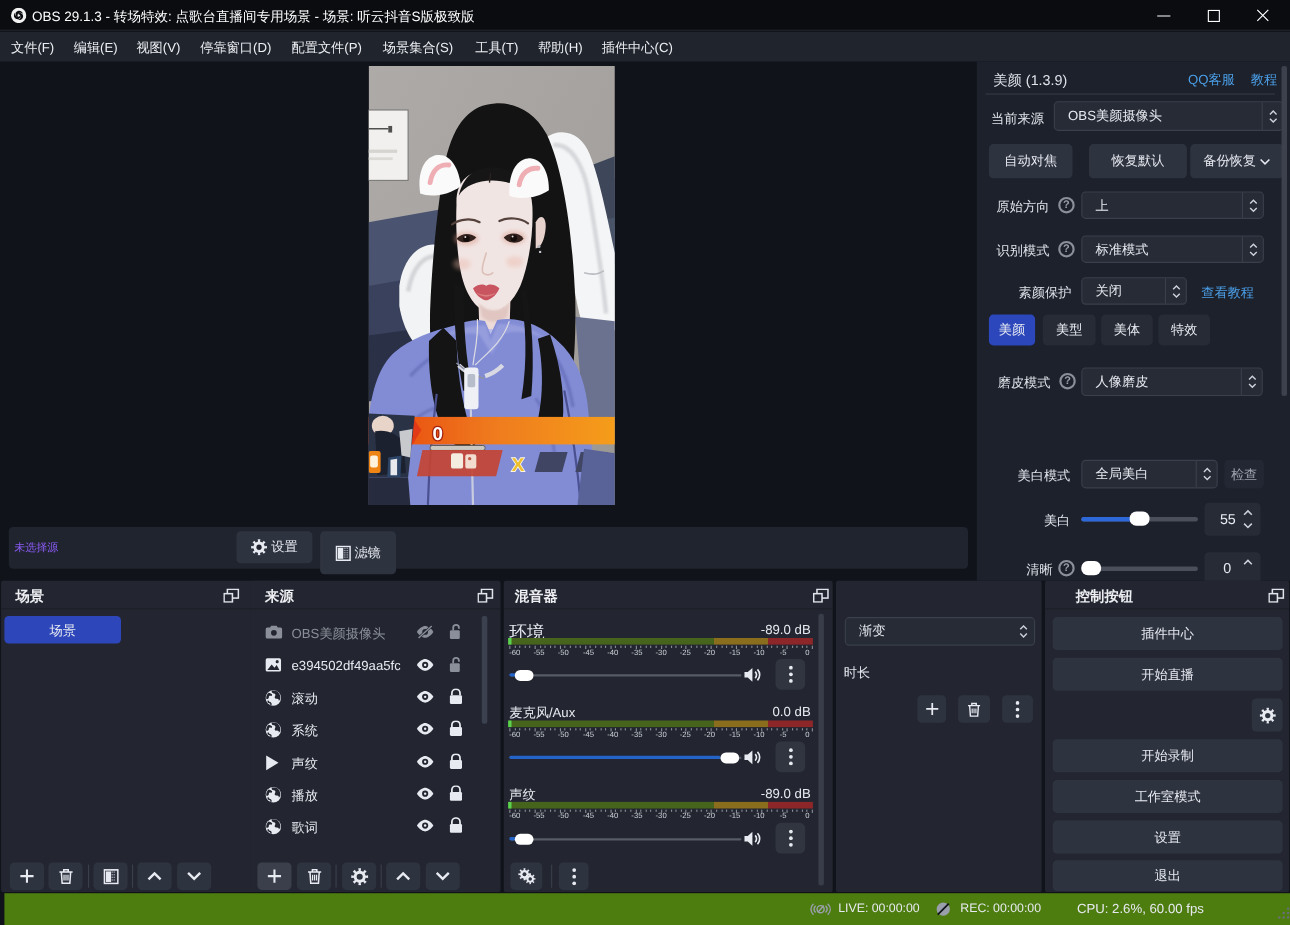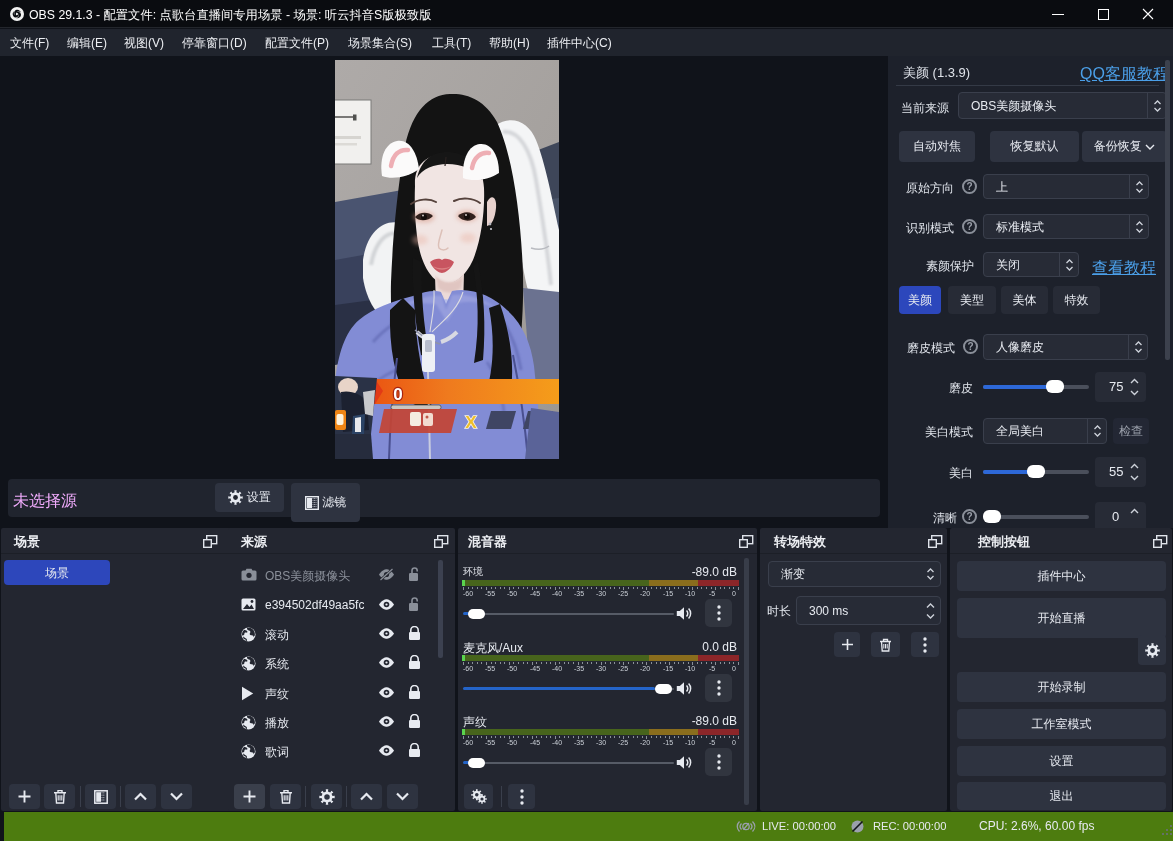--- a/index.html
+++ b/index.html
@@ -14,21 +14,21 @@
 #menubar{position:absolute;left:0;top:29px;width:1173px;height:27px;background:#20242d}
 #menubar span{position:absolute;top:6px;font-size:12px;color:#eceef2}
 
 #rpanel{position:absolute;left:888px;top:56px;width:285px;height:472px;background:#1d212b;overflow:hidden}
 .rlab{position:absolute;font-size:12px;color:#dfe3ea}
 .combo{position:absolute;background:#272b36;border:1px solid #3a3f4c;border-radius:4px;font-size:12px;color:#e7eaf0}
 .combo .ctext{position:absolute;left:12px;top:50%;transform:translateY(-50%)}
 .spin{position:absolute;right:0;top:0;bottom:0;width:19px;border-left:1px solid #3a3f4c;display:flex;align-items:center;justify-content:center}
 .rbtn{position:absolute;background:#2e3340;border-radius:4px;font-size:12px;color:#e7eaf0;display:flex;align-items:center;justify-content:center}
 .qmark{position:absolute;width:15px;height:15px;border:2px solid #8a8f99;border-radius:50%;color:#9ba0aa;font-size:10px;font-weight:bold;text-align:center;line-height:11px}
-.link{color:#4b9fe8;text-decoration:underline;font-size:16px}
+.link{color:#4b9fe8;font-size:12px}
 .tab{position:absolute;height:28px;border-radius:4px;font-size:12px;color:#e7eaf0;display:flex;align-items:center;justify-content:center;background:#272b36}
 .sliderow .track{position:absolute;height:4px;border-radius:2px;background:#4a4f5b;top:13px}
 .sliderow .fill{position:absolute;height:4px;border-radius:2px;background:#2d68d8;top:13px}
 .sliderow .handle{position:absolute;width:18px;height:13px;border-radius:6px;background:#ffffff;top:8px}
 .spinbox{position:absolute;width:51px;height:30px;background:#272b36;border-radius:4px;font-size:13px;color:#e7eaf0}
 
 .dock{position:absolute;background:#232630;border-radius:2px}
 .dhead{position:absolute;left:0;top:0;right:0;height:26px;font-size:13px;color:#eceef2;border-bottom:1px solid #1c1f27}
 .dhead .ht{position:absolute;left:13px;top:5px;font-weight:700;font-size:13px}
 .tbtn{position:absolute;width:25px;height:25px;background:#2e3340;border-radius:4px;display:flex;align-items:center;justify-content:center}
@@ -42,21 +42,21 @@
 
 <div id="titlebar">
   <svg class="abs" style="left:10px;top:7px" width="14" height="14" viewBox="0 0 16 16">
     <circle cx="8" cy="8" r="8" fill="#f2f2f2"></circle>
     <g fill="#0a0c10">
     <path id="bl" d="M7.9 3.1 C5.9 3.3 4.5 5.1 4.8 7 C5 8.3 5.9 9.4 7.2 9.7 C6.3 8.3 6.8 6.3 8.4 5.5 C9.8 4.7 11.6 5.3 12.4 6.6 C12.2 4.5 10.2 2.9 7.9 3.1 Z"></path>
     <use href="#bl" transform="rotate(120 8 8)"></use>
     <use href="#bl" transform="rotate(240 8 8)"></use>
     </g>
       </svg>
-  <span class="tt">OBS 29.1.3 - 配置文件: 点歌台直播间专用场景 - 场景: 听云抖音S版极致版</span>
+  <span class="tt">OBS 29.1.3 - 转场特效: 点歌台直播间专用场景 - 场景: 听云抖音S版极致版</span>
   <svg class="wbtn" style="left:1038px" width="40" height="28">
         <line x1="14" y1="14.5" x2="26" y2="14.5" stroke="#ffffff" stroke-width="1"></line>
       </svg>
   <svg class="wbtn" style="left:1083px" width="40" height="28">
         <rect x="15.5" y="9.5" width="10" height="10" fill="none" stroke="#ffffff" stroke-width="1"></rect>
       </svg>
   <svg class="wbtn" style="left:1128px" width="40" height="28">
         <path d="M15 9 L25 19 M25 9 L15 19" stroke="#ffffff" stroke-width="1.1"></path>
       </svg>
 </div>
@@ -199,21 +199,21 @@
 
 <rect x="0" y="350" width="11" height="20" rx="2" fill="#ee8414"></rect>
 <rect x="1.5" y="354" width="7" height="11" rx="2" fill="#fdf2dc"></rect>
 
 <path d="M0 374 L36 374 L38 399 L0 399 Z" fill="#262c3d"></path>
 <path d="M196 348 L224 352 L224 399 L190 399 Z" fill="#5a6398"></path>
 </svg>
     </div>
 
 <div class="abs" style="left:8px;top:479px;width:872px;height:38px;background:#20242e;border-radius:4px">
-  <span class="abs" style="left:5px;top:12px;font-size:16px;color:#f0abfc">未选择源</span>
+  <span class="abs" style="left:5px;top:12px;font-size:10px;color:#8b5cf6">未选择源</span>
   <div class="rbtn" style="left:207px;top:4px;width:69px;height:29px"><svg width="15" height="15" viewBox="0 0 15 15">
           <path d="M14.70 6.30 L14.70 8.70 L12.63 8.35 L11.73 10.52 L13.44 11.74 L11.74 13.44 L10.52 11.73 L8.35 12.63 L8.70 14.70 L6.30 14.70 L6.65 12.63 L4.48 11.73 L3.26 13.44 L1.56 11.74 L3.27 10.52 L2.37 8.35 L0.30 8.70 L0.30 6.30 L2.37 6.65 L3.27 4.48 L1.56 3.26 L3.26 1.56 L4.48 3.27 L6.65 2.37 L6.30 0.30 L8.70 0.30 L8.35 2.37 L10.52 3.27 L11.74 1.56 L13.44 3.26 L11.73 4.48 L12.63 6.65 Z" fill="#e7eaf0"></path>
           <circle cx="7.5" cy="7.5" r="2.4" fill="#20242e"></circle>
         </svg>&nbsp;设置</div>
   <div class="rbtn" style="left:283px;top:4px;width:69px;height:39px"><svg width="14" height="14" viewBox="0 0 14 14">
           <rect x="0.7" y="0.7" width="12.6" height="12.6" fill="none" stroke="#e7eaf0" stroke-width="1.4"></rect>
           <rect x="2" y="2" width="5" height="10" fill="#e7eaf0"></rect>
           <path d="M8 2 V12 M9.5 2 V12 M11 2 V12" stroke="#e7eaf0" stroke-width="0.6" stroke-dasharray="1 1"></path>
         </svg>&nbsp;滤镜</div>
 </div>
@@ -282,32 +282,20 @@
   <div class="qmark" style="left:75px;top:283px">?</div>
   <div class="combo" style="left:95px;top:278px;width:165px;height:26px">
         <span class="ctext">人像磨皮</span>
     <div class="spin">
           <svg width="9" height="14" viewBox="0 0 9 14">
             <path d="M1.5 5 L4.5 2 L7.5 5 M1.5 9 L4.5 12 L7.5 9" fill="none" stroke="#cdd2da" stroke-width="1.3"></path>
           </svg>
         </div>
       </div>
 
-  <div class="sliderow abs" style="left:0;top:316px;width:285px;height:30px">
-    <span class="rlab" style="left:61px;top:8px">磨皮</span>
-    <div class="track" style="left:95px;width:106px"></div>
-    <div class="fill" style="left:95px;width:66px"></div>
-    <div class="handle" style="left:158px"></div>
-    <div class="spinbox" style="left:207px;top:0">
-      <span class="abs" style="left:14px;top:7px">75</span>
-      <svg class="abs" style="right:6px;top:4px" width="11" height="22" viewBox="0 0 11 22">
-            <path d="M2 7 L5.5 3.5 L9 7 M2 15 L5.5 18.5 L9 15" fill="none" stroke="#cdd2da" stroke-width="1.4"></path>
-          </svg>
-    </div>
-  </div>
 
   <span class="rlab" style="left:37px;top:368px">美白模式</span>
   <div class="combo" style="left:95px;top:362px;width:124px;height:26px">
         <span class="ctext">全局美白</span>
     <div class="spin">
           <svg width="9" height="14" viewBox="0 0 9 14">
             <path d="M1.5 5 L4.5 2 L7.5 5 M1.5 9 L4.5 12 L7.5 9" fill="none" stroke="#cdd2da" stroke-width="1.3"></path>
           </svg>
         </div>
       </div>
@@ -594,21 +582,21 @@
 <div class="dock" style="left:458px;top:528px;width:299px;height:283px">
   <div class="dhead">
       <span class="ht" style="left:10px">混音器</span>
     <svg class="abs" style="left:281px;top:7px" width="15" height="13" viewBox="0 0 15 13">
         <rect x="3.7" y="0.7" width="10" height="8" fill="none" stroke="#dfe3ea" stroke-width="1.4"></rect>
         <rect x="0.7" y="4.7" width="7.6" height="7.6" fill="#232630" stroke="#dfe3ea" stroke-width="1.4"></rect>
       </svg>
   </div>
   <div id="mixch">
       <div class="abs" style="left:0;top:37px;width:299px;height:74px">
-<span class="abs" style="left:5px;top:0;font-size:10px;color:#e7eaf0">环境</span>
+<span class="abs" style="left:5px;top:0;font-size:16px;color:#e7eaf0">环境</span>
 <span class="abs" style="right:20px;top:0;font-size:12px;color:#e7eaf0">-89.0 dB</span>
 <div class="abs" style="left:4px;top:15px;width:277px;height:6px;background:linear-gradient(90deg,#47641c 0,#47641c 187px,#8a6d1d 187px,#8a6d1d 236px,#8c2629 236px,#8c2629 277px)">
 <div class="abs" style="left:0;top:0;width:3px;height:6px;background:#5ad44e"></div>
         </div>
 <div class="abs" style="left:0;top:22px;width:299px;height:4px">
           <div class="abs" style="left:5.0px;top:0;width:1px;height:3px;background:#8a9099"></div>
           <div class="abs" style="left:9.6px;top:0;width:1px;height:2px;background:#8a9099"></div>
           <div class="abs" style="left:14.2px;top:0;width:1px;height:2px;background:#8a9099"></div>
           <div class="abs" style="left:18.8px;top:0;width:1px;height:2px;background:#8a9099"></div>
           <div class="abs" style="left:23.3px;top:0;width:1px;height:2px;background:#8a9099"></div>
@@ -921,44 +909,29 @@
   <div class="tbtn" style="left:50px;top:256px;width:27px">
       <svg width="4" height="16" viewBox="0 0 4 16">
         <circle cx="2" cy="2" r="1.7" fill="#e7eaf0"></circle>
         <circle cx="2" cy="8" r="1.7" fill="#e7eaf0"></circle>
         <circle cx="2" cy="14" r="1.7" fill="#e7eaf0"></circle>
       </svg>
     </div>
 </div>
 
 <div class="dock" style="left:760px;top:528px;width:187px;height:283px">
-  <div class="dhead">
-      <span class="ht" style="left:14px">转场特效</span>
-    <svg class="abs" style="left:168px;top:7px" width="15" height="13" viewBox="0 0 15 13">
-        <rect x="3.7" y="0.7" width="10" height="8" fill="none" stroke="#dfe3ea" stroke-width="1.4"></rect>
-        <rect x="0.7" y="4.7" width="7.6" height="7.6" fill="#232630" stroke="#dfe3ea" stroke-width="1.4"></rect>
-      </svg>
-  </div>
   <div class="combo" style="left:8px;top:33px;width:173px;height:26px">
       <span class="ctext">渐变</span>
     <div class="spin" style="border-left:none">
         <svg width="9" height="14" viewBox="0 0 9 14">
           <path d="M1.5 5 L4.5 2 L7.5 5 M1.5 9 L4.5 12 L7.5 9" fill="none" stroke="#cdd2da" stroke-width="1.3"></path>
         </svg>
       </div>
     </div>
   <span class="rlab" style="left:7px;top:75px">时长</span>
-  <div class="combo" style="left:36px;top:68px;width:145px;height:29px;background:#272b36">
-      <span class="ctext">300 ms</span>
-    <div class="spin" style="border-left:none">
-        <svg width="11" height="20" viewBox="0 0 11 20">
-          <path d="M2 6.5 L5.5 3 L9 6.5 M2 13.5 L5.5 17 L9 13.5" fill="none" stroke="#cdd2da" stroke-width="1.4"></path>
-        </svg>
-      </div>
-    </div>
   <div class="tbtn" style="left:74px;top:104px;width:26px;height:25px">
       <svg width="13" height="13" viewBox="0 0 13 13">
         <path d="M6.5 1 V12 M1 6.5 H12" stroke="#e7eaf0" stroke-width="1.6"></path>
       </svg>
     </div>
   <div class="tbtn" style="left:111px;top:104px;width:29px;height:25px">
       <svg width="13" height="14" viewBox="0 0 13 14">
         <path d="M1 3.5 H12 M4.5 3 V1.5 H8.5 V3 M2.5 3.5 L3.2 13 H9.8 L10.5 3.5" fill="none" stroke="#e7eaf0" stroke-width="1.3"></path>
         <path d="M4.8 6 V10.5 M6.5 6 V10.5 M8.2 6 V10.5" stroke="#e7eaf0" stroke-width="1"></path>
       </svg>
@@ -974,21 +947,21 @@
 
 <div class="dock" style="left:950px;top:528px;width:222px;height:283px">
   <div class="dhead">
       <span class="ht" style="left:28px">控制按钮</span>
     <svg class="abs" style="left:203px;top:7px" width="15" height="13" viewBox="0 0 15 13">
         <rect x="3.7" y="0.7" width="10" height="8" fill="none" stroke="#dfe3ea" stroke-width="1.4"></rect>
         <rect x="0.7" y="4.7" width="7.6" height="7.6" fill="#232630" stroke="#dfe3ea" stroke-width="1.4"></rect>
       </svg>
   </div>
   <div class="rbtn cbtn" style="left:7px;top:33px;width:209px;height:30px">插件中心</div>
-  <div class="rbtn cbtn" style="left:7px;top:70px;width:209px;height:40px">开始直播</div>
+  <div class="rbtn cbtn" style="left:7px;top:70px;width:209px;height:30px">开始直播</div>
   <div class="rbtn cbtn" style="left:188px;top:107px;width:28px;height:30px">
       <svg width="15" height="15" viewBox="0 0 15 15">
         <path d="M14.70 6.30 L14.70 8.70 L12.63 8.35 L11.73 10.52 L13.44 11.74 L11.74 13.44 L10.52 11.73 L8.35 12.63 L8.70 14.70 L6.30 14.70 L6.65 12.63 L4.48 11.73 L3.26 13.44 L1.56 11.74 L3.27 10.52 L2.37 8.35 L0.30 8.70 L0.30 6.30 L2.37 6.65 L3.27 4.48 L1.56 3.26 L3.26 1.56 L4.48 3.27 L6.65 2.37 L6.30 0.30 L8.70 0.30 L8.35 2.37 L10.52 3.27 L11.74 1.56 L13.44 3.26 L11.73 4.48 L12.63 6.65 Z" fill="#e7eaf0"></path>
         <circle cx="7.5" cy="7.5" r="2.4" fill="#2e3340"></circle>
       </svg>
     </div>
   <div class="rbtn cbtn" style="left:7px;top:144px;width:209px;height:30px">开始录制</div>
   <div class="rbtn cbtn" style="left:7px;top:181px;width:209px;height:30px">工作室模式</div>
   <div class="rbtn cbtn" style="left:7px;top:218px;width:209px;height:30px">设置</div>
   <div class="rbtn cbtn" style="left:7px;top:254px;width:209px;height:28px">退出</div>

